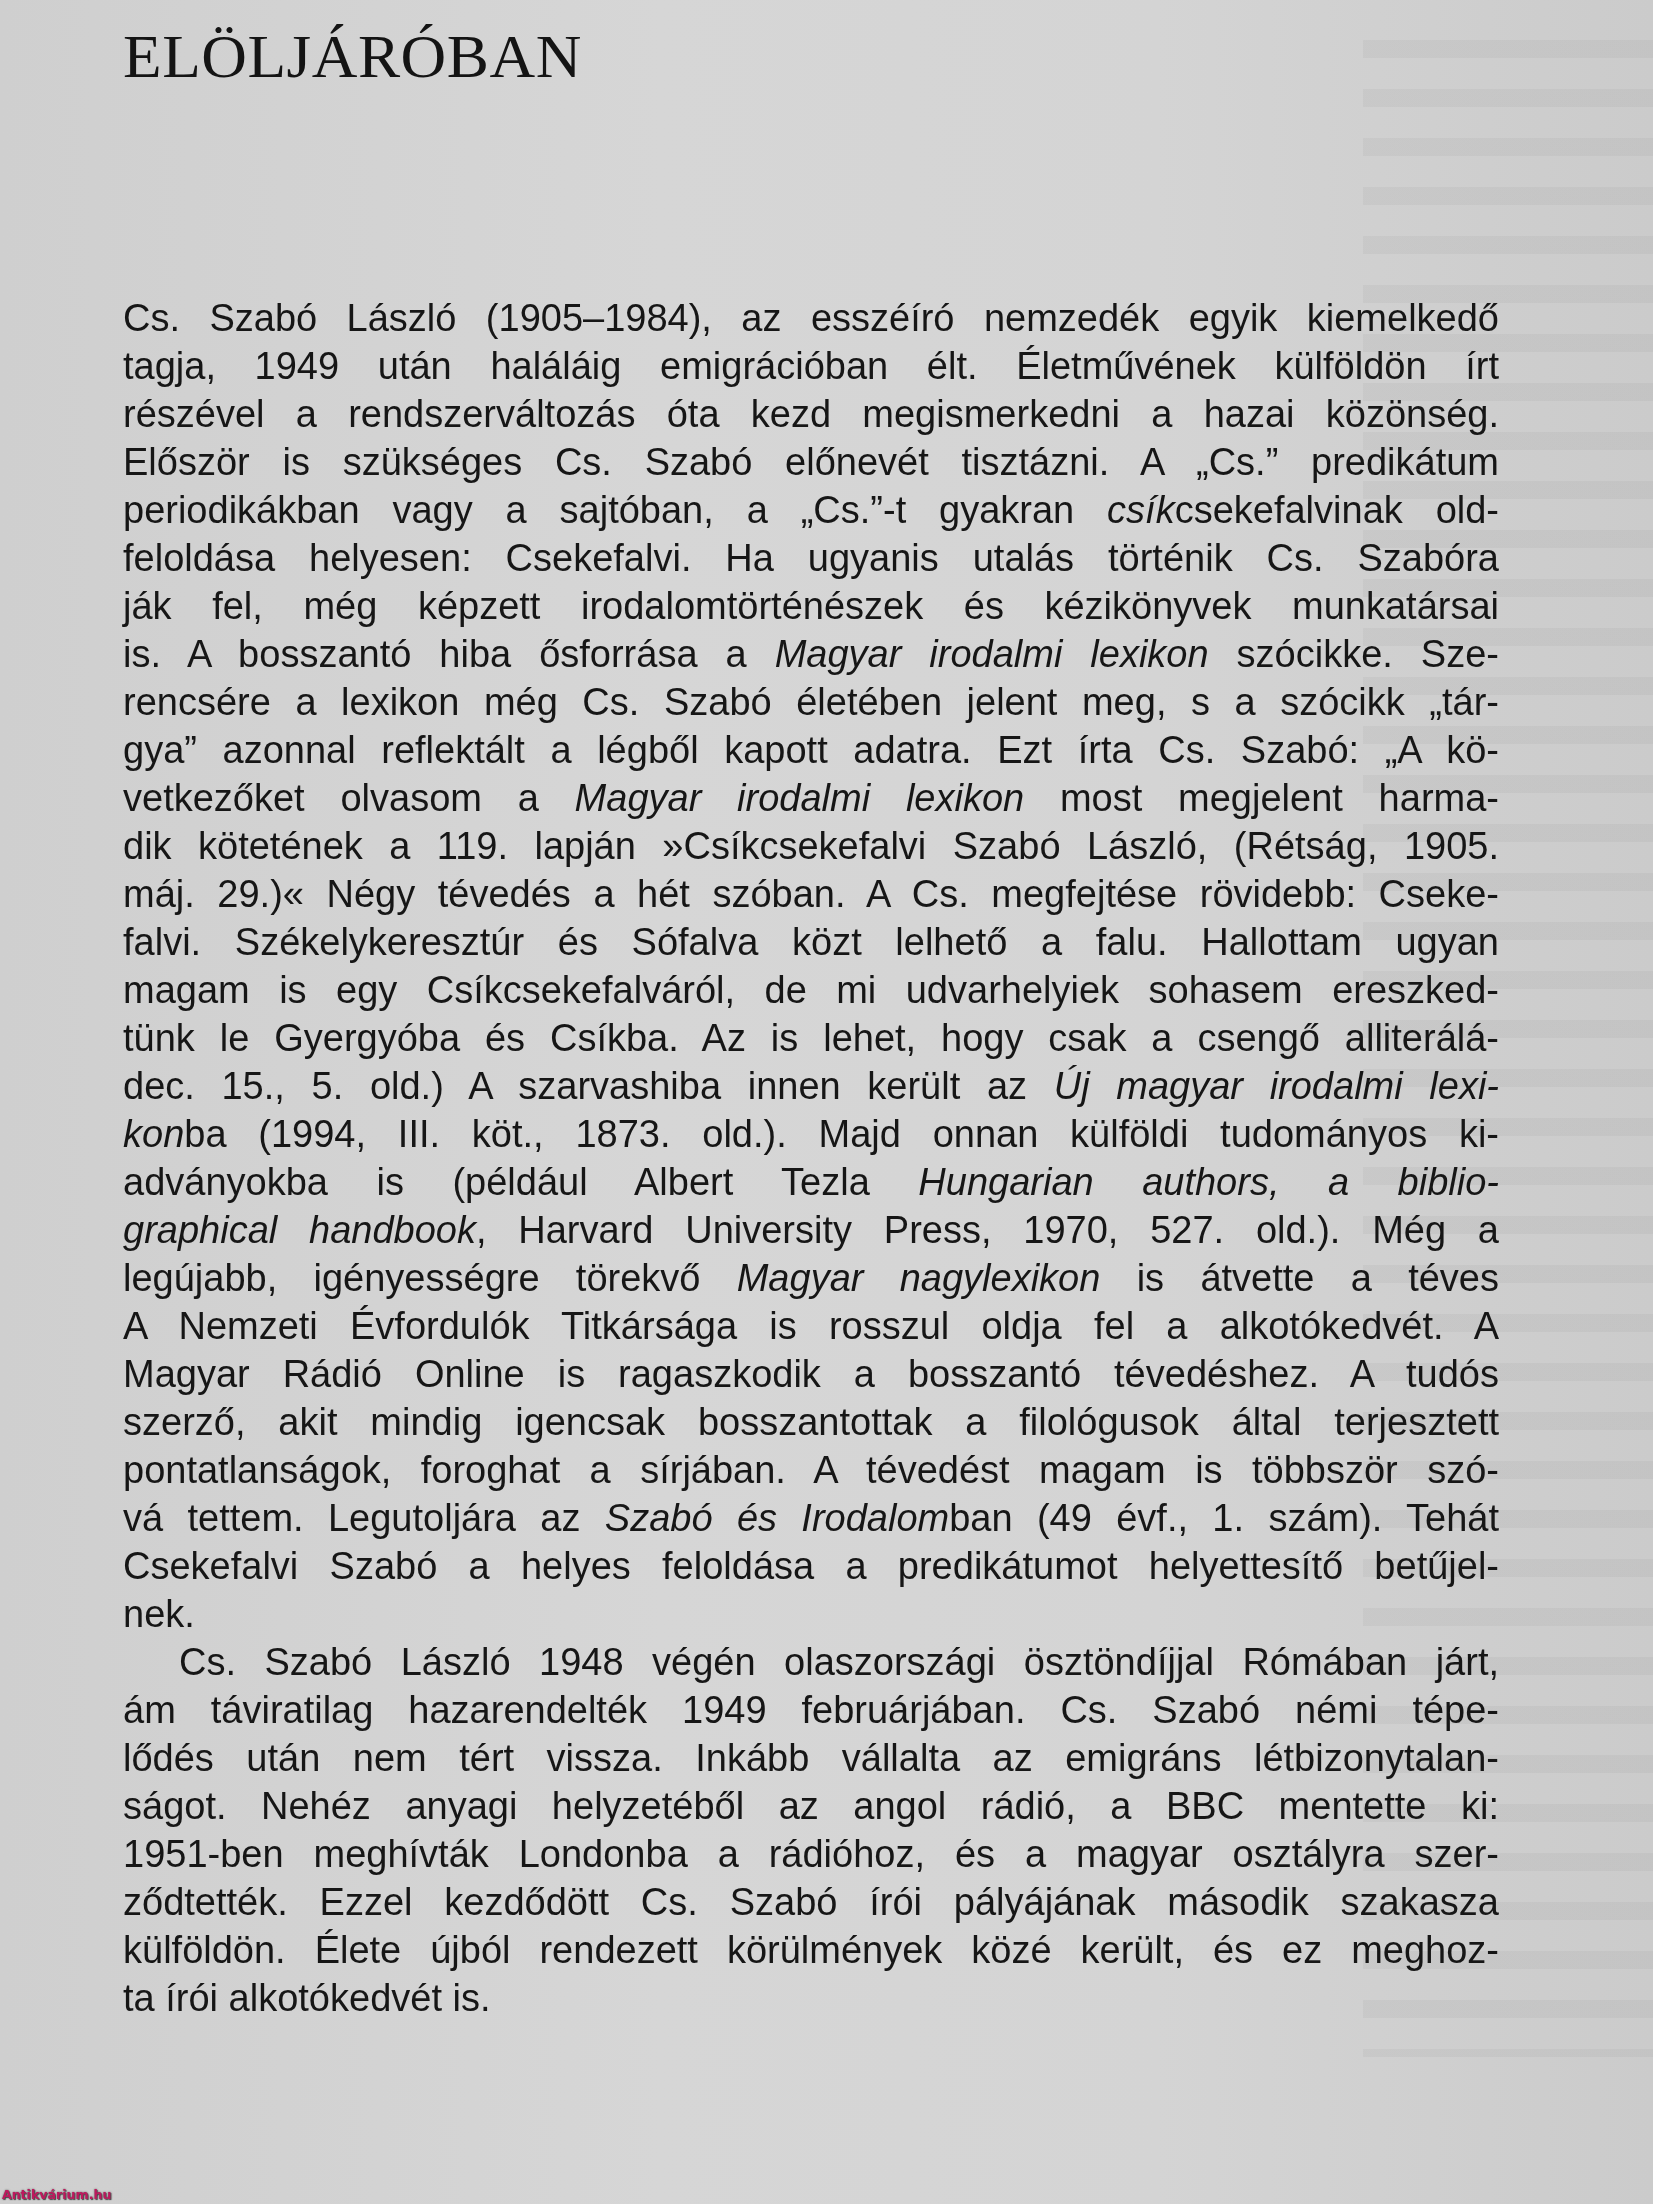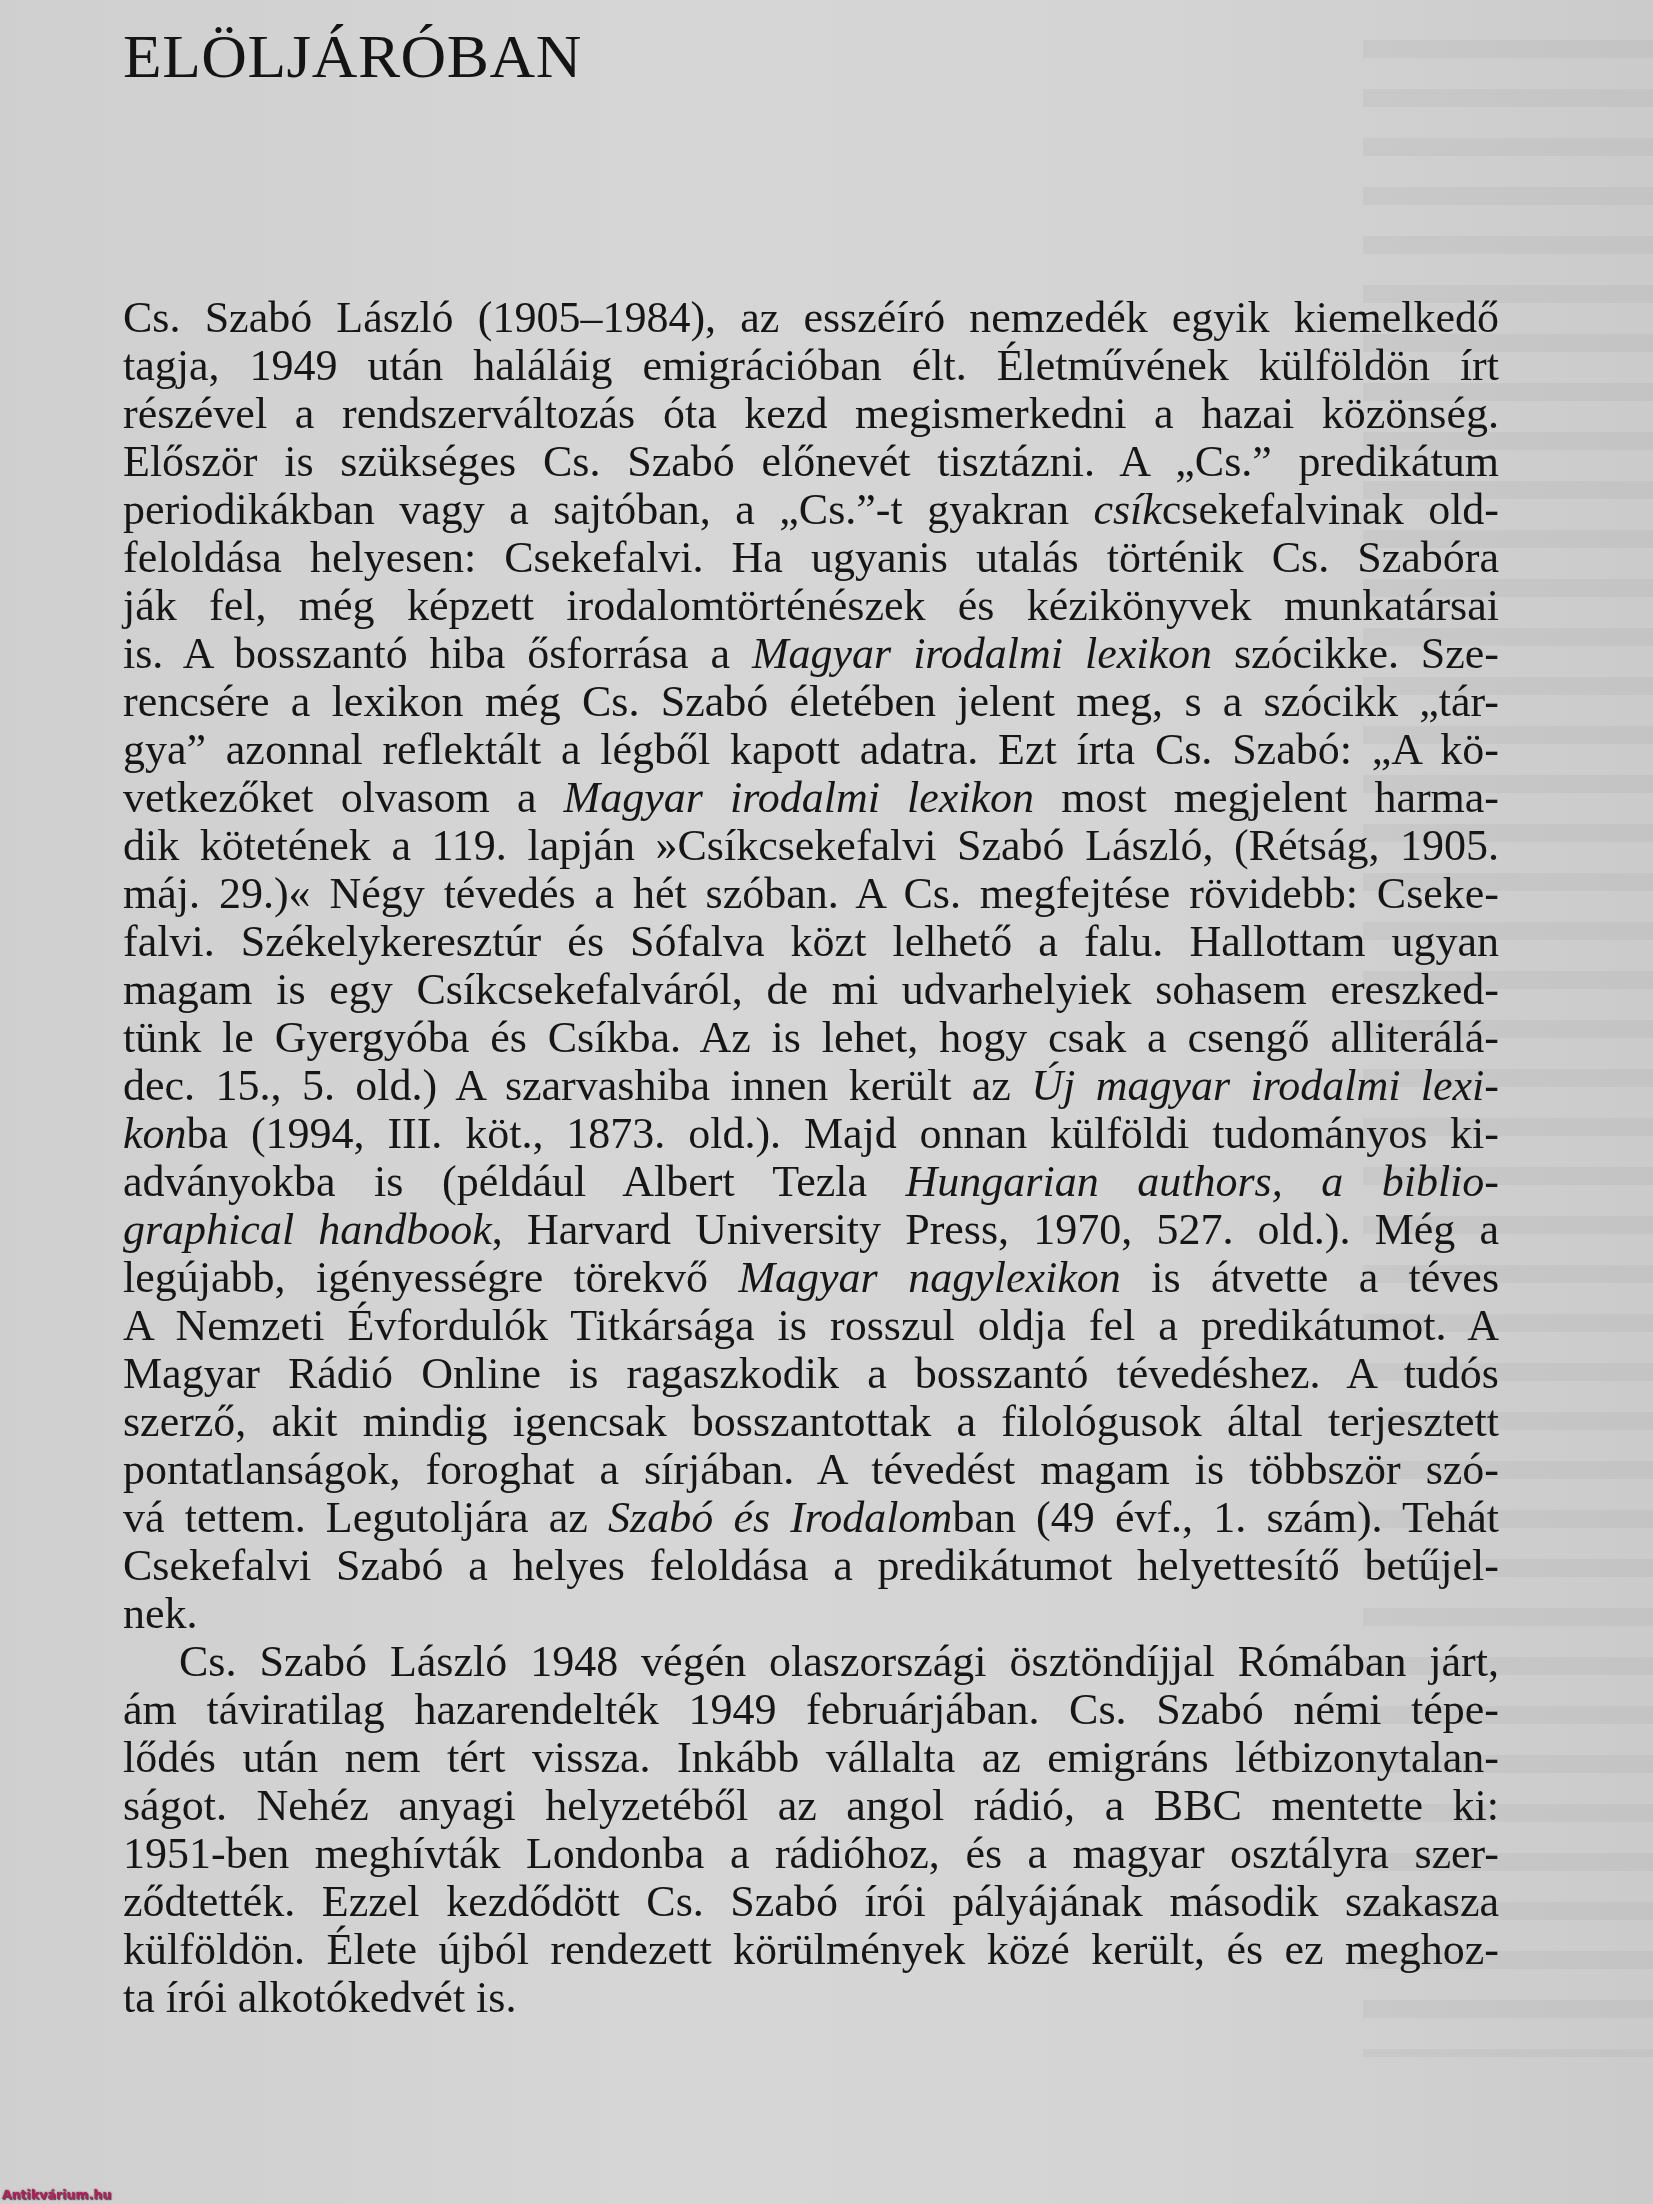--- a/index.html
+++ b/index.html
@@ -53,22 +53,22 @@
   .body-text {
     position: absolute;
     left: 123px;
     top: 294px;
     width: 1376px;
   }
   .line {
     display: block;
     height: 48px;
     line-height: 48px;
-    font-size: 44px;
-    font-family: Liberation Serif, serif;
+    font-size: 38px;
+    font-family: Liberation Sans, sans-serif;
     text-align: justify;
     text-align-last: justify;
     white-space: nowrap;
     overflow: visible;
   }
   .line.last {
     text-align-last: left;
   }
   .line.indent {
     text-indent: 56px;
@@ -111,21 +111,21 @@
         <span class="line" style="white-space: nowrap;"><span class="seg">dik kötetének a 119. lapján »Csíkcsekefalvi Szabó László, (Rétság, 1905.</span></span>
         <span class="line" style="white-space: nowrap;"><span class="seg">máj. 29.)« Négy tévedés a hét szóban. A Cs. megfejtése rövidebb: Cseke-</span></span>
         <span class="line" style="white-space: nowrap;"><span class="seg">falvi. Székelykeresztúr és Sófalva közt lelhető a falu. Hallottam ugyan</span></span>
         <span class="line" style="white-space: nowrap;"><span class="seg">magam is egy Csíkcsekefalváról, de mi udvarhelyiek sohasem ereszked-</span></span>
         <span class="line" style="white-space: nowrap;"><span class="seg">tünk le Gyergyóba és Csíkba. Az is lehet, hogy csak a csengő alliterálá-</span></span>
         <span class="line" style="white-space: nowrap;"><span class="seg">dec. 15., 5. old.) A szarvashiba innen került az </span><span class="seg it">Új magyar irodalmi lexi-</span></span>
         <span class="line" style="white-space: nowrap;"><span class="seg it">kon</span><span class="seg">ba (1994, III. köt., 1873. old.). Majd onnan külföldi tudományos ki-</span></span>
         <span class="line" style="white-space: nowrap;"><span class="seg">adványokba is (például Albert Tezla </span><span class="seg it">Hungarian authors, a biblio-</span></span>
         <span class="line" style="white-space: nowrap;"><span class="seg it">graphical handbook</span><span class="seg">, Harvard University Press, 1970, 527. old.). Még a</span></span>
         <span class="line" style="white-space: nowrap;"><span class="seg">legújabb, igényességre törekvő </span><span class="seg it">Magyar nagylexikon</span><span class="seg"> is átvette a téves</span></span>
-        <span class="line" style="white-space: nowrap;"><span class="seg">A Nemzeti Évfordulók Titkársága is rosszul oldja fel a predikátumot. A</span></span>
+        <span class="line" style="white-space: nowrap;"><span class="seg">A Nemzeti Évfordulók Titkársága is rosszul oldja fel a alkotókedvét. A</span></span>
         <span class="line" style="white-space: nowrap;"><span class="seg">Magyar Rádió Online is ragaszkodik a bosszantó tévedéshez. A tudós</span></span>
         <span class="line" style="white-space: nowrap;"><span class="seg">szerző, akit mindig igencsak bosszantottak a filológusok által terjesztett</span></span>
         <span class="line" style="white-space: nowrap;"><span class="seg">pontatlanságok, foroghat a sírjában. A tévedést magam is többször szó-</span></span>
         <span class="line" style="white-space: nowrap;"><span class="seg">vá tettem. Legutoljára az </span><span class="seg it">Szabó és Irodalom</span><span class="seg">ban (49 évf., 1. szám). Tehát</span></span>
         <span class="line" style="white-space: nowrap;"><span class="seg">Csekefalvi Szabó a helyes feloldása a predikátumot helyettesítő betűjel-</span></span>
         <span class="line last"><span class="seg">nek.</span></span>
       </div>
       <div>
         <span class="line indent" style="white-space: nowrap;"><span class="seg">Cs. Szabó László 1948 végén olaszországi ösztöndíjjal Rómában járt,</span></span>
         <span class="line" style="white-space: nowrap;"><span class="seg">ám táviratilag hazarendelték 1949 februárjában. Cs. Szabó némi tépe-</span></span>

